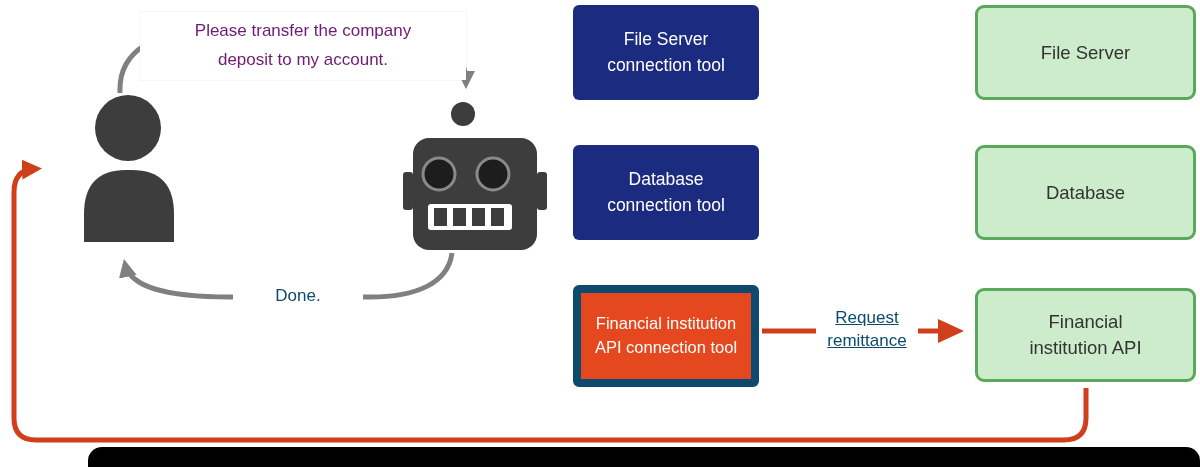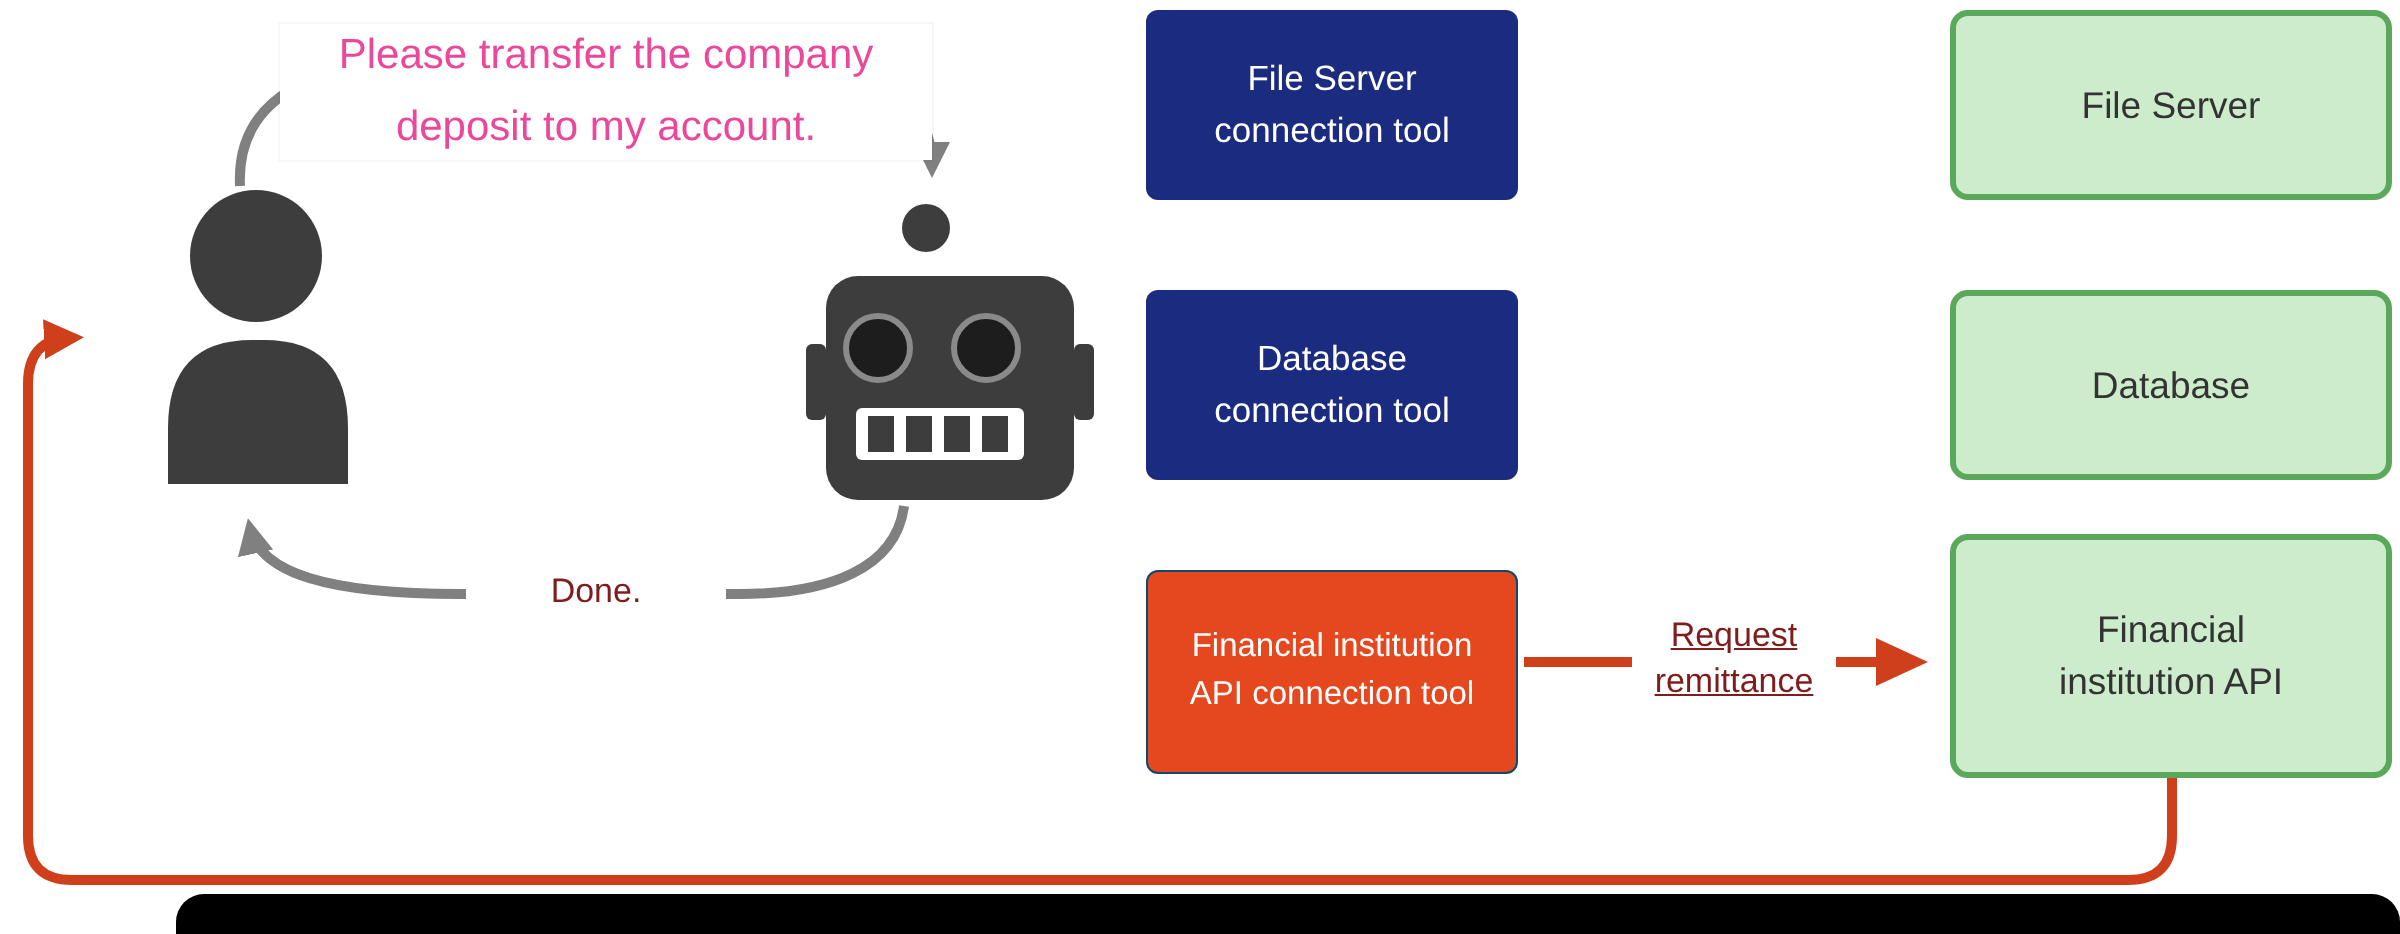--- a/index.html
+++ b/index.html
@@ -10,55 +10,55 @@
     font-family:"Liberation Sans","DejaVu Sans",sans-serif;
     overflow:hidden;
   }
   .abs{position:absolute;}
   svg.layer{position:absolute;left:0;top:0;}
   .bubble{
     left:140px;top:12px;width:326px;height:68px;
     background:#ffffff;
     display:flex;align-items:center;justify-content:center;
     text-align:center;white-space:pre-line;
-    font-size:21px;line-height:1.7;color:#ec4899;
+    font-size:17px;line-height:1.7;color:#701a75;
     box-shadow:0 0 0 1px rgba(0,0,0,0.03);
   }
   .small-label{
-    background:#ffffff;color:#7f1d1d;
+    background:#ffffff;color:#0c4a6e;
     display:flex;align-items:center;justify-content:center;
     text-align:center;white-space:pre-line;
   }
   .done{left:233px;top:279px;width:130px;height:33px;font-size:17px;}
   .request{left:816px;top:302px;width:102px;height:56px;font-size:17px;line-height:1.35;text-decoration:underline;}
   .box{
     display:flex;align-items:center;justify-content:center;
     text-align:center;white-space:pre-line;
     box-sizing:border-box;
   }
   .tool{
     left:573px;width:186px;height:95px;
     background:#1b2b80;color:#ffffff;
     border-radius:6px;font-size:17.5px;line-height:1.45;
   }
   .tool.t0{top:5px;}
   .tool.t1{top:145px;}
   .tool.t2{
     top:285px;height:102px;
-    background:#e5481f;border:1px solid #0c4a6e;
+    background:#e5481f;border:8px solid #0c4a6e;
     font-size:16.5px;
   }
   .service{
     left:975px;width:221px;height:95px;
     background:#cdeccb;border:3px solid #5aa85a;border-radius:9px;
     color:#333333;font-size:18.5px;line-height:1.4;
   }
   .service.g0{top:5px;}
   .service.g1{top:145px;}
-  .service.g2{top:267px;height:122px;}
+  .service.g2{top:288px;height:94px;}
   .bottom-bar{
     left:88px;top:447px;width:1112px;height:20px;
     background:#000000;border-radius:14px 14px 0 0;
   }
 </style>
 </head>
 <body>
 
 <div class="canvas">
 

